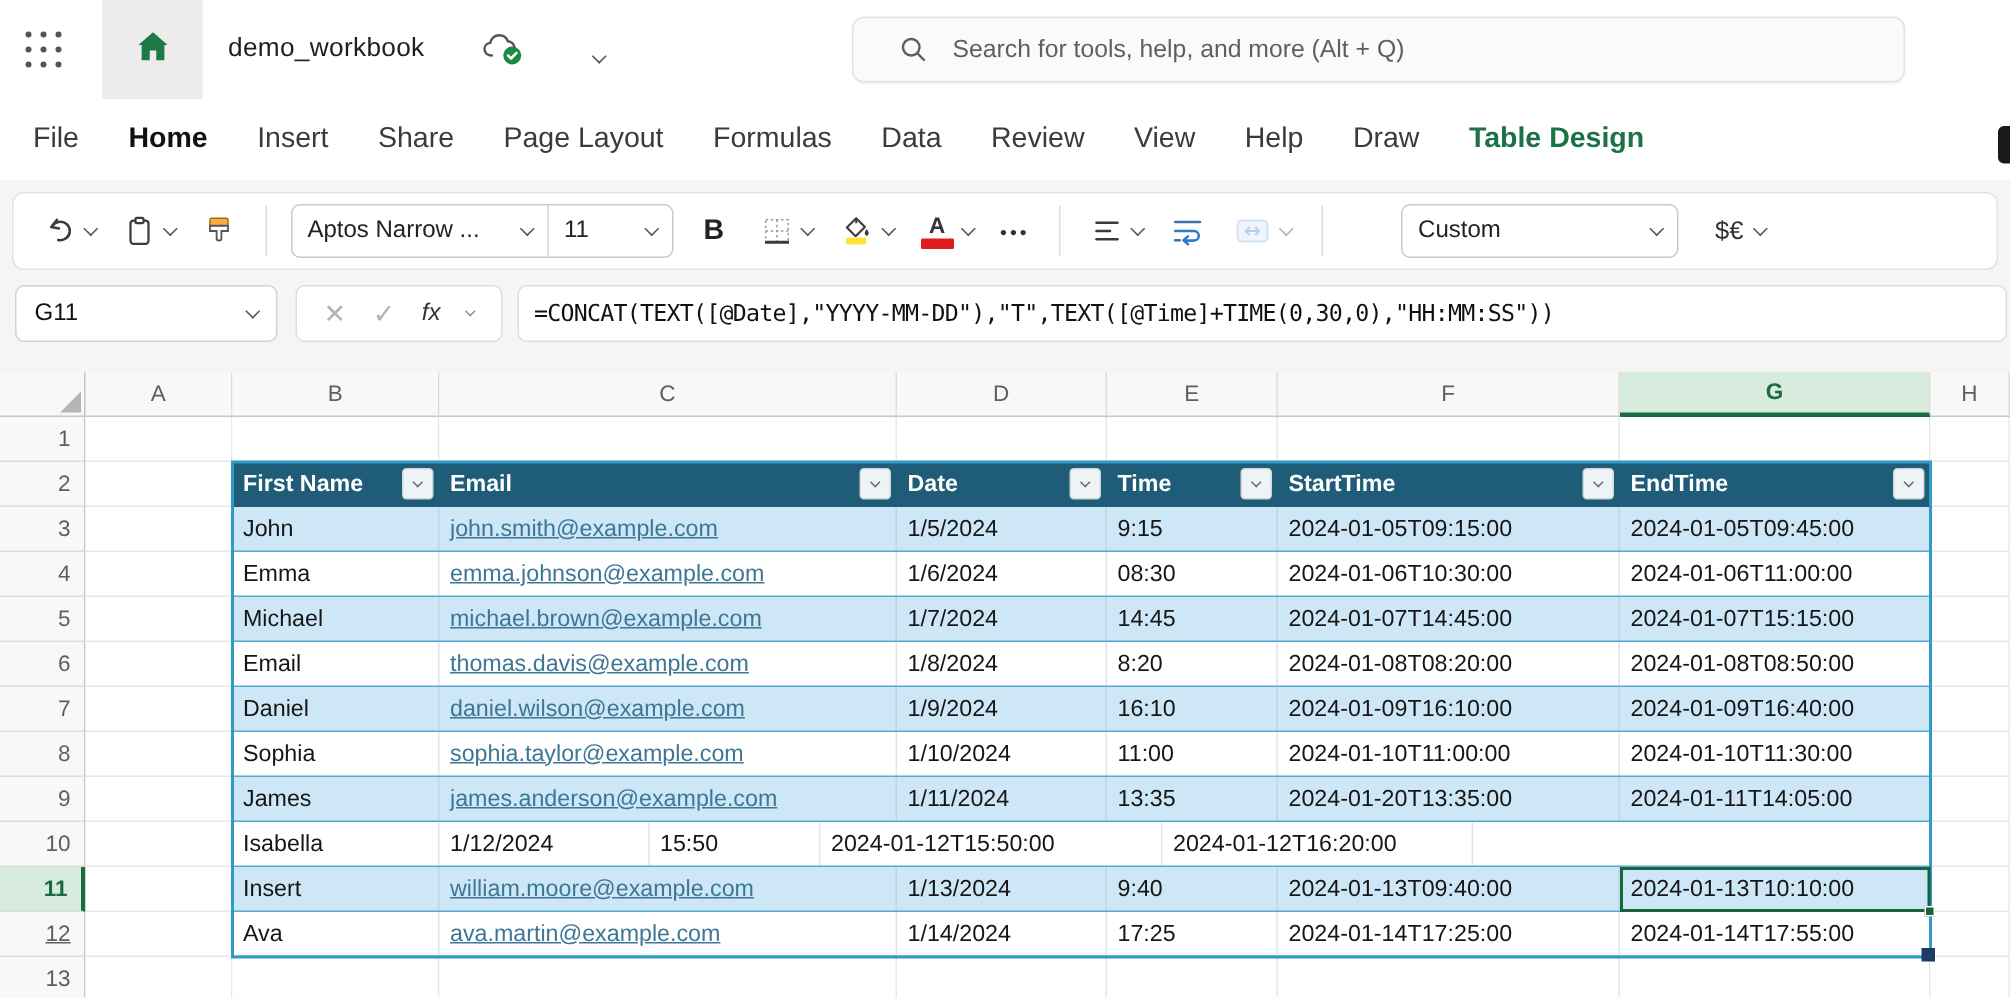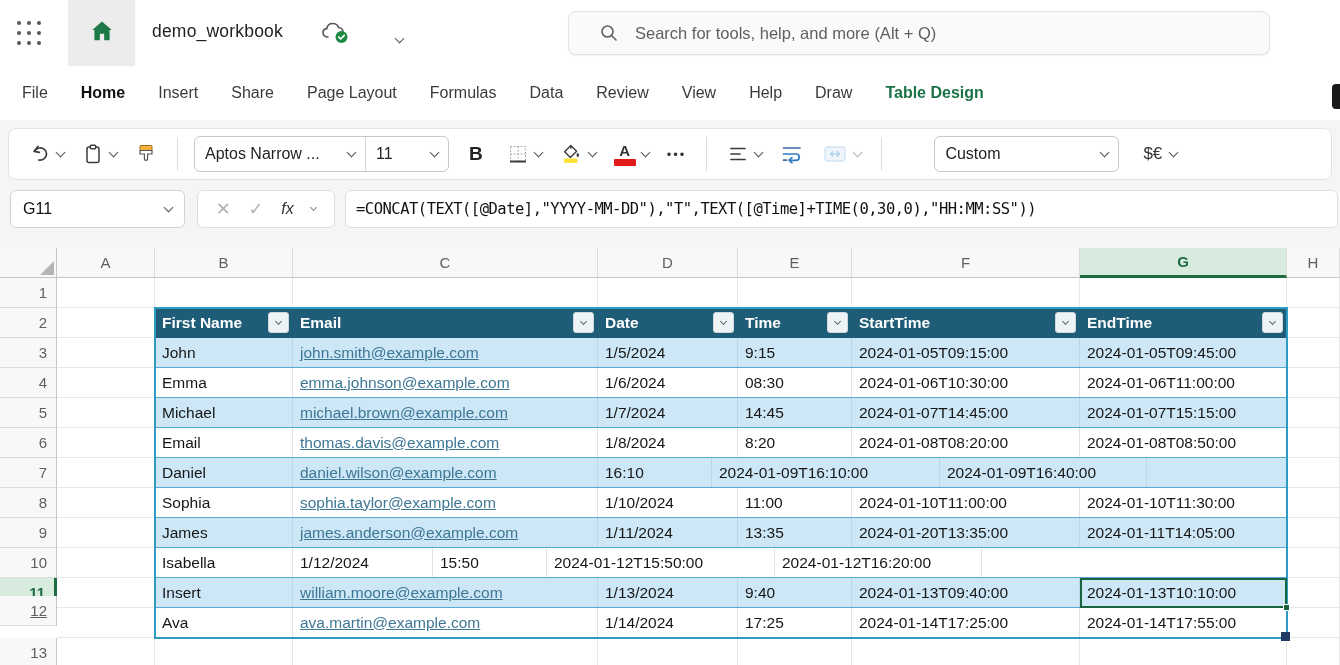--- a/index.html
+++ b/index.html
@@ -21,21 +21,21 @@
                border:1px solid #e3e3e3; border-radius:8px; display:flex; align-items:center;
                box-shadow:0 1px 2px rgba(0,0,0,.06); }
   #searchbox svg { margin-left:30px; }
   #search-input { border:none; outline:none; background:transparent; flex:1; margin-left:16px;
                   font-size:16.5px; color:#444; font-family:"Liberation Sans",sans-serif; }
   #search-input::placeholder { color:#5f5f5f; opacity:1; }
 
   
   #tabs { position:absolute; left:0; top:66px; width:1340px; height:54px; background:#fff;
           display:flex; align-items:center; gap:33px; padding-left:22px; }
-  .tab { font-size:16px; color:#3b3b3b; cursor:pointer; white-space:nowrap;text-align:center; }
+  .tab { font-size:19px; color:#3b3b3b; cursor:pointer; white-space:nowrap;text-align:center; }
   .tab.active { font-weight:bold; color:#111; }
   .tab.contextual { color:#1a7245; font-weight:bold; }
   #edge-bar { position:absolute; right:0; top:84px; width:8px; height:25px; background:#1a1a1a;
               border-radius:4px 0 0 4px; }
 
   
   #toolbar { position:absolute; left:8px; top:128px; width:1324px; height:52px; background:#fff;
              border:1px solid #e3e3e3; border-radius:8px; display:flex; align-items:center;
              padding-left:16px; gap:10px; }
   .tbtn { display:flex; align-items:center; gap:6px; padding:4px; border-radius:4px; cursor:pointer; color:#3b3b3b; }
@@ -312,21 +312,21 @@
         <div class="rowhead" style="top: 60px;">2</div>
         <div class="rowhead" style="top: 90px;">3</div>
         <div class="rowhead" style="top: 120px;">4</div>
         <div class="rowhead" style="top: 150px;">5</div>
         <div class="rowhead" style="top: 180px;">6</div>
         <div class="rowhead" style="top: 210px;">7</div>
         <div class="rowhead" style="top: 240px;">8</div>
         <div class="rowhead" style="top: 270px;">9</div>
         <div class="rowhead" style="top: 300px;">10</div>
         <div class="rowhead sel" style="top: 330px;">11</div>
-        <div class="rowhead" style="top: 348px; text-decoration: underline;">12</div>
+        <div class="rowhead" style="top: 360px; text-decoration: underline;">12</div>
         <div class="rowhead" style="top: 390px;">13</div>
       </div>
     <div id="cells">
         <div class="cell" style="left: 57px; top: 30px; width: 98px;"></div>
         <div class="cell" style="left: 155px; top: 30px; width: 138px;"></div>
         <div class="cell" style="left: 293px; top: 30px; width: 305px;"></div>
         <div class="cell" style="left: 598px; top: 30px; width: 140px;"></div>
         <div class="cell" style="left: 738px; top: 30px; width: 114px;"></div>
         <div class="cell" style="left: 852px; top: 30px; width: 228px;"></div>
         <div class="cell" style="left: 1080px; top: 30px; width: 207px;"></div>
@@ -505,20 +505,21 @@
           <div class="tcell" style="width: 140px;">1/8/2024</div>
           <div class="tcell" style="width: 114px;">8:20</div>
           <div class="tcell" style="width: 228px;">2024-01-08T08:20:00</div>
           <div class="tcell" style="width: 207px;">2024-01-08T08:50:00</div>
         </div>
         <div class="trow blue">
           <div class="tcell" style="width: 138px;">Daniel</div>
           <div class="tcell email" style="width: 305px;">
             <a>daniel.wilson@example.com</a>
           </div>
+          <div class="tcell" style="width: 140px;">1/9/2024</div>
           <div class="tcell" style="width: 114px;">16:10</div>
           <div class="tcell" style="width: 228px;">2024-01-09T16:10:00</div>
           <div class="tcell" style="width: 207px;">2024-01-09T16:40:00</div>
         </div>
         <div class="trow white">
           <div class="tcell" style="width: 138px;">Sophia</div>
           <div class="tcell email" style="width: 305px;">
             <a>sophia.taylor@example.com</a>
           </div>
           <div class="tcell" style="width: 140px;">1/10/2024</div>

